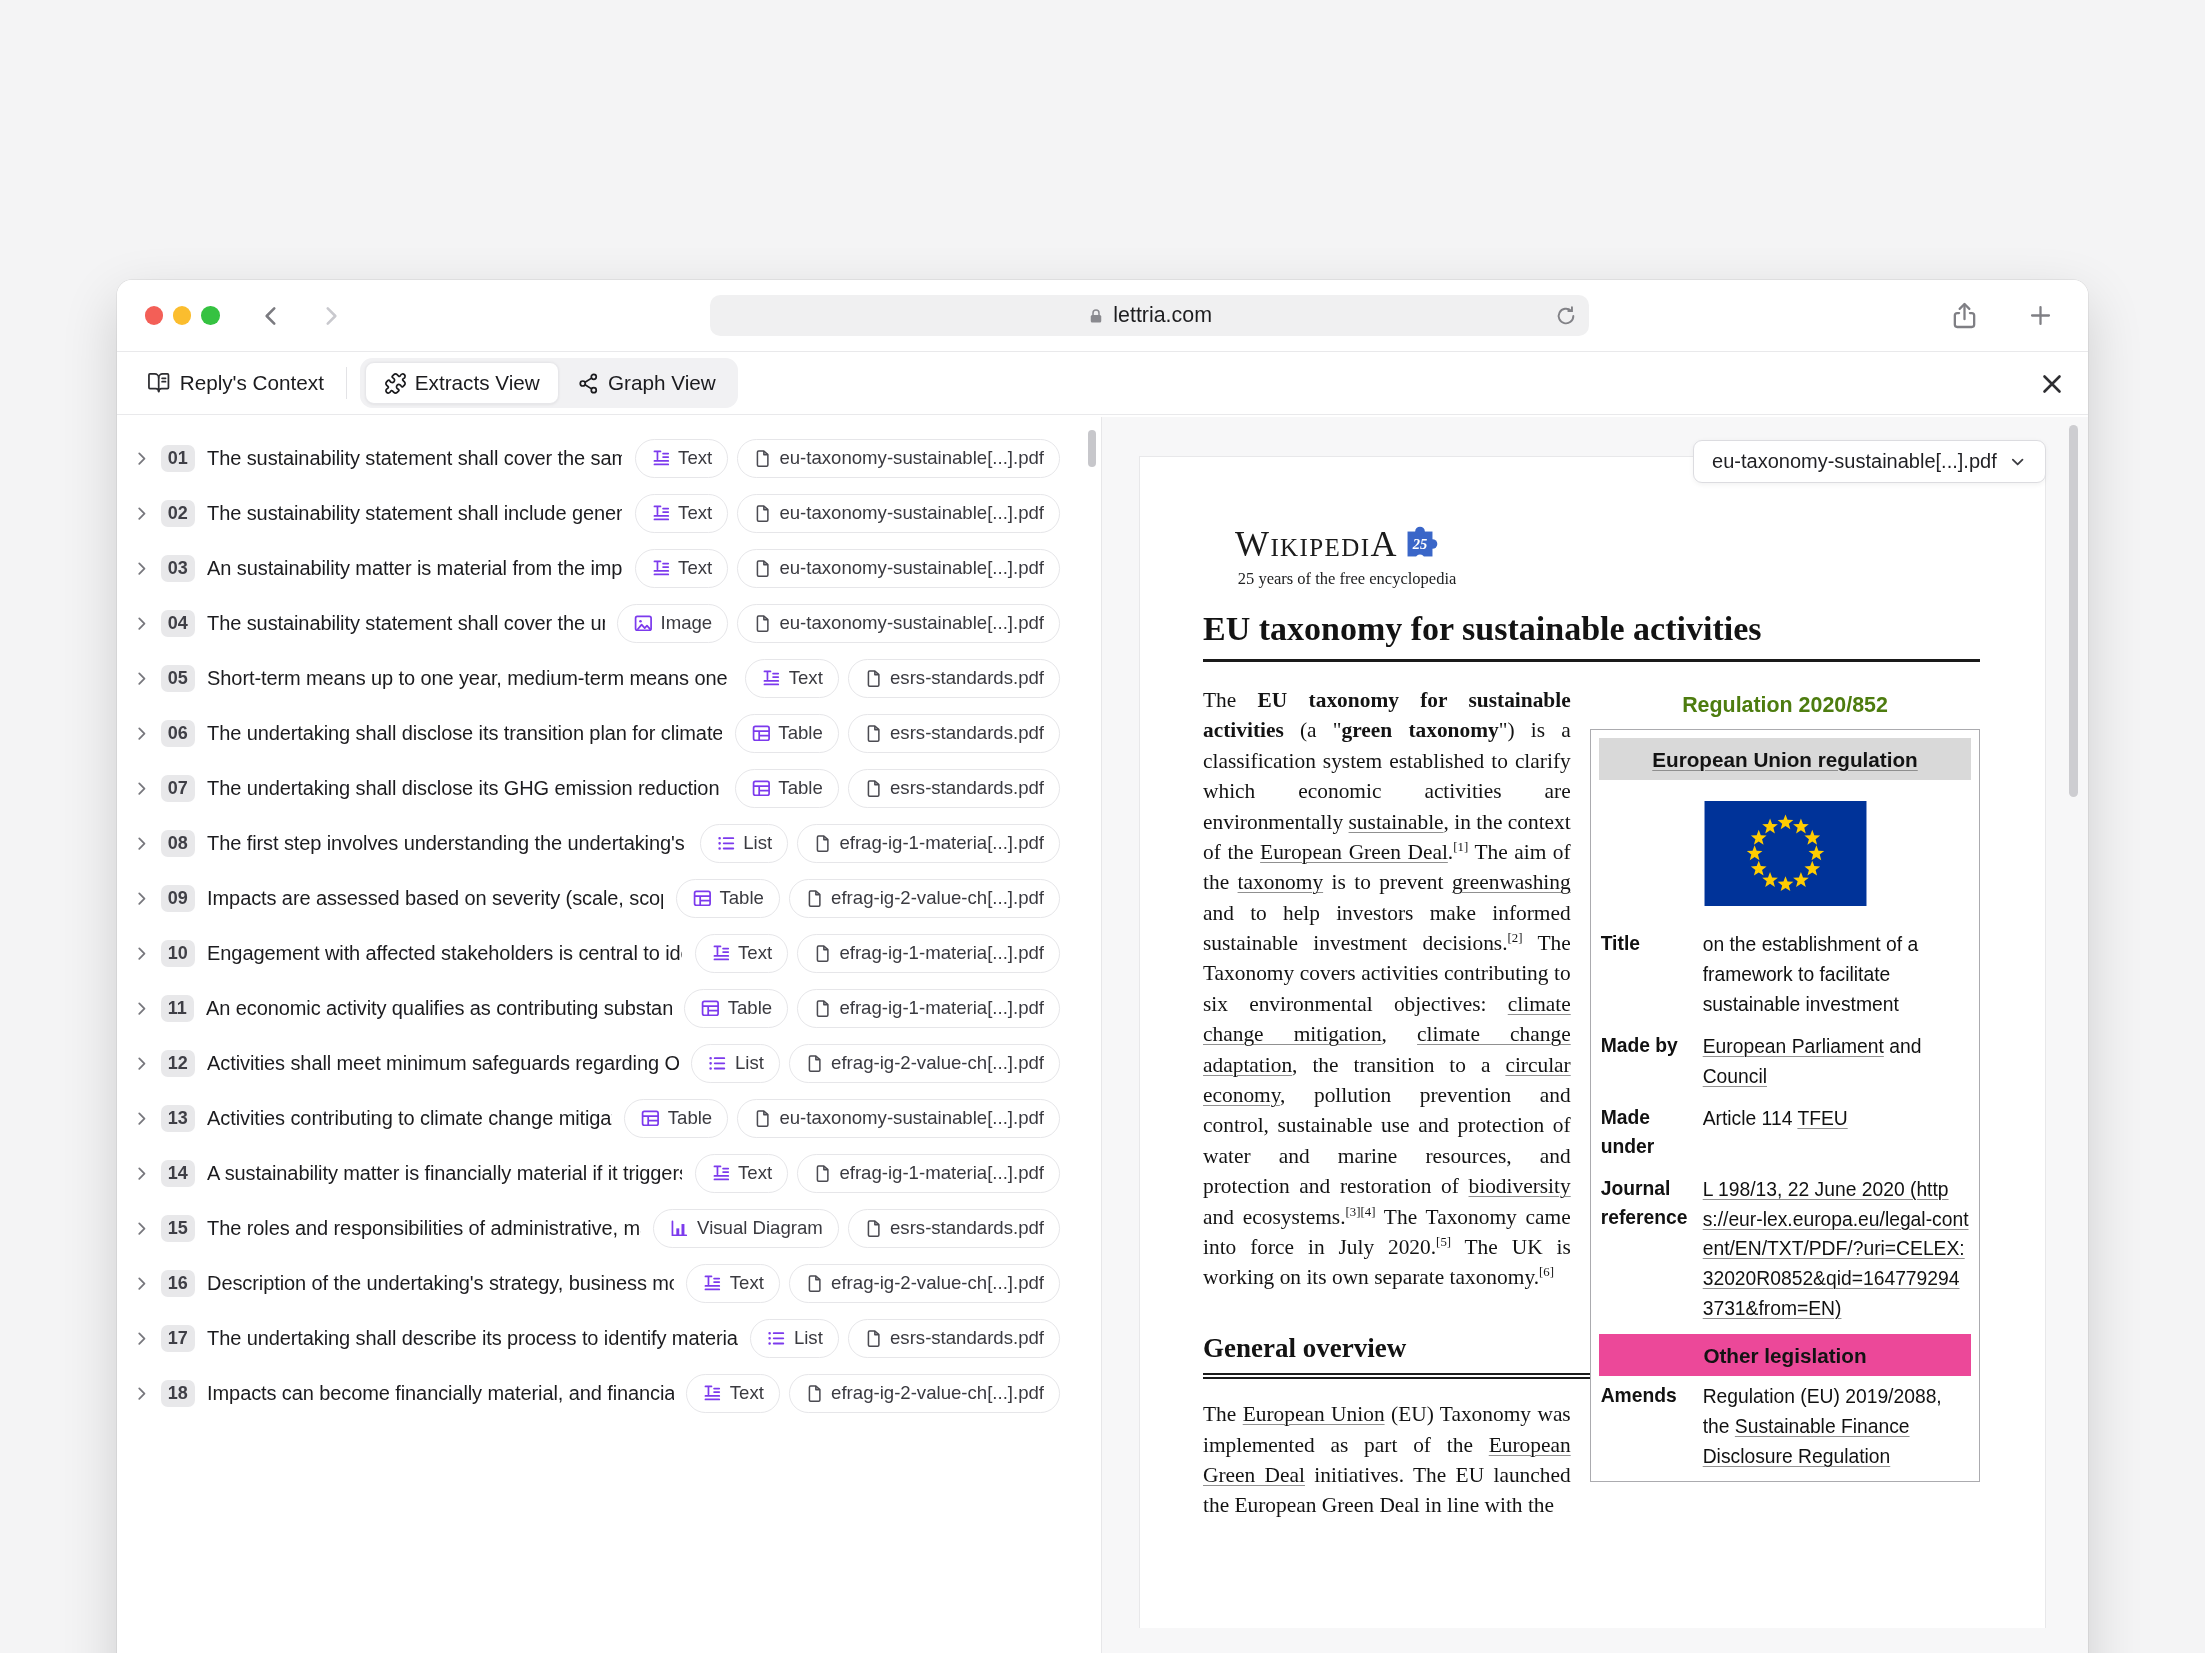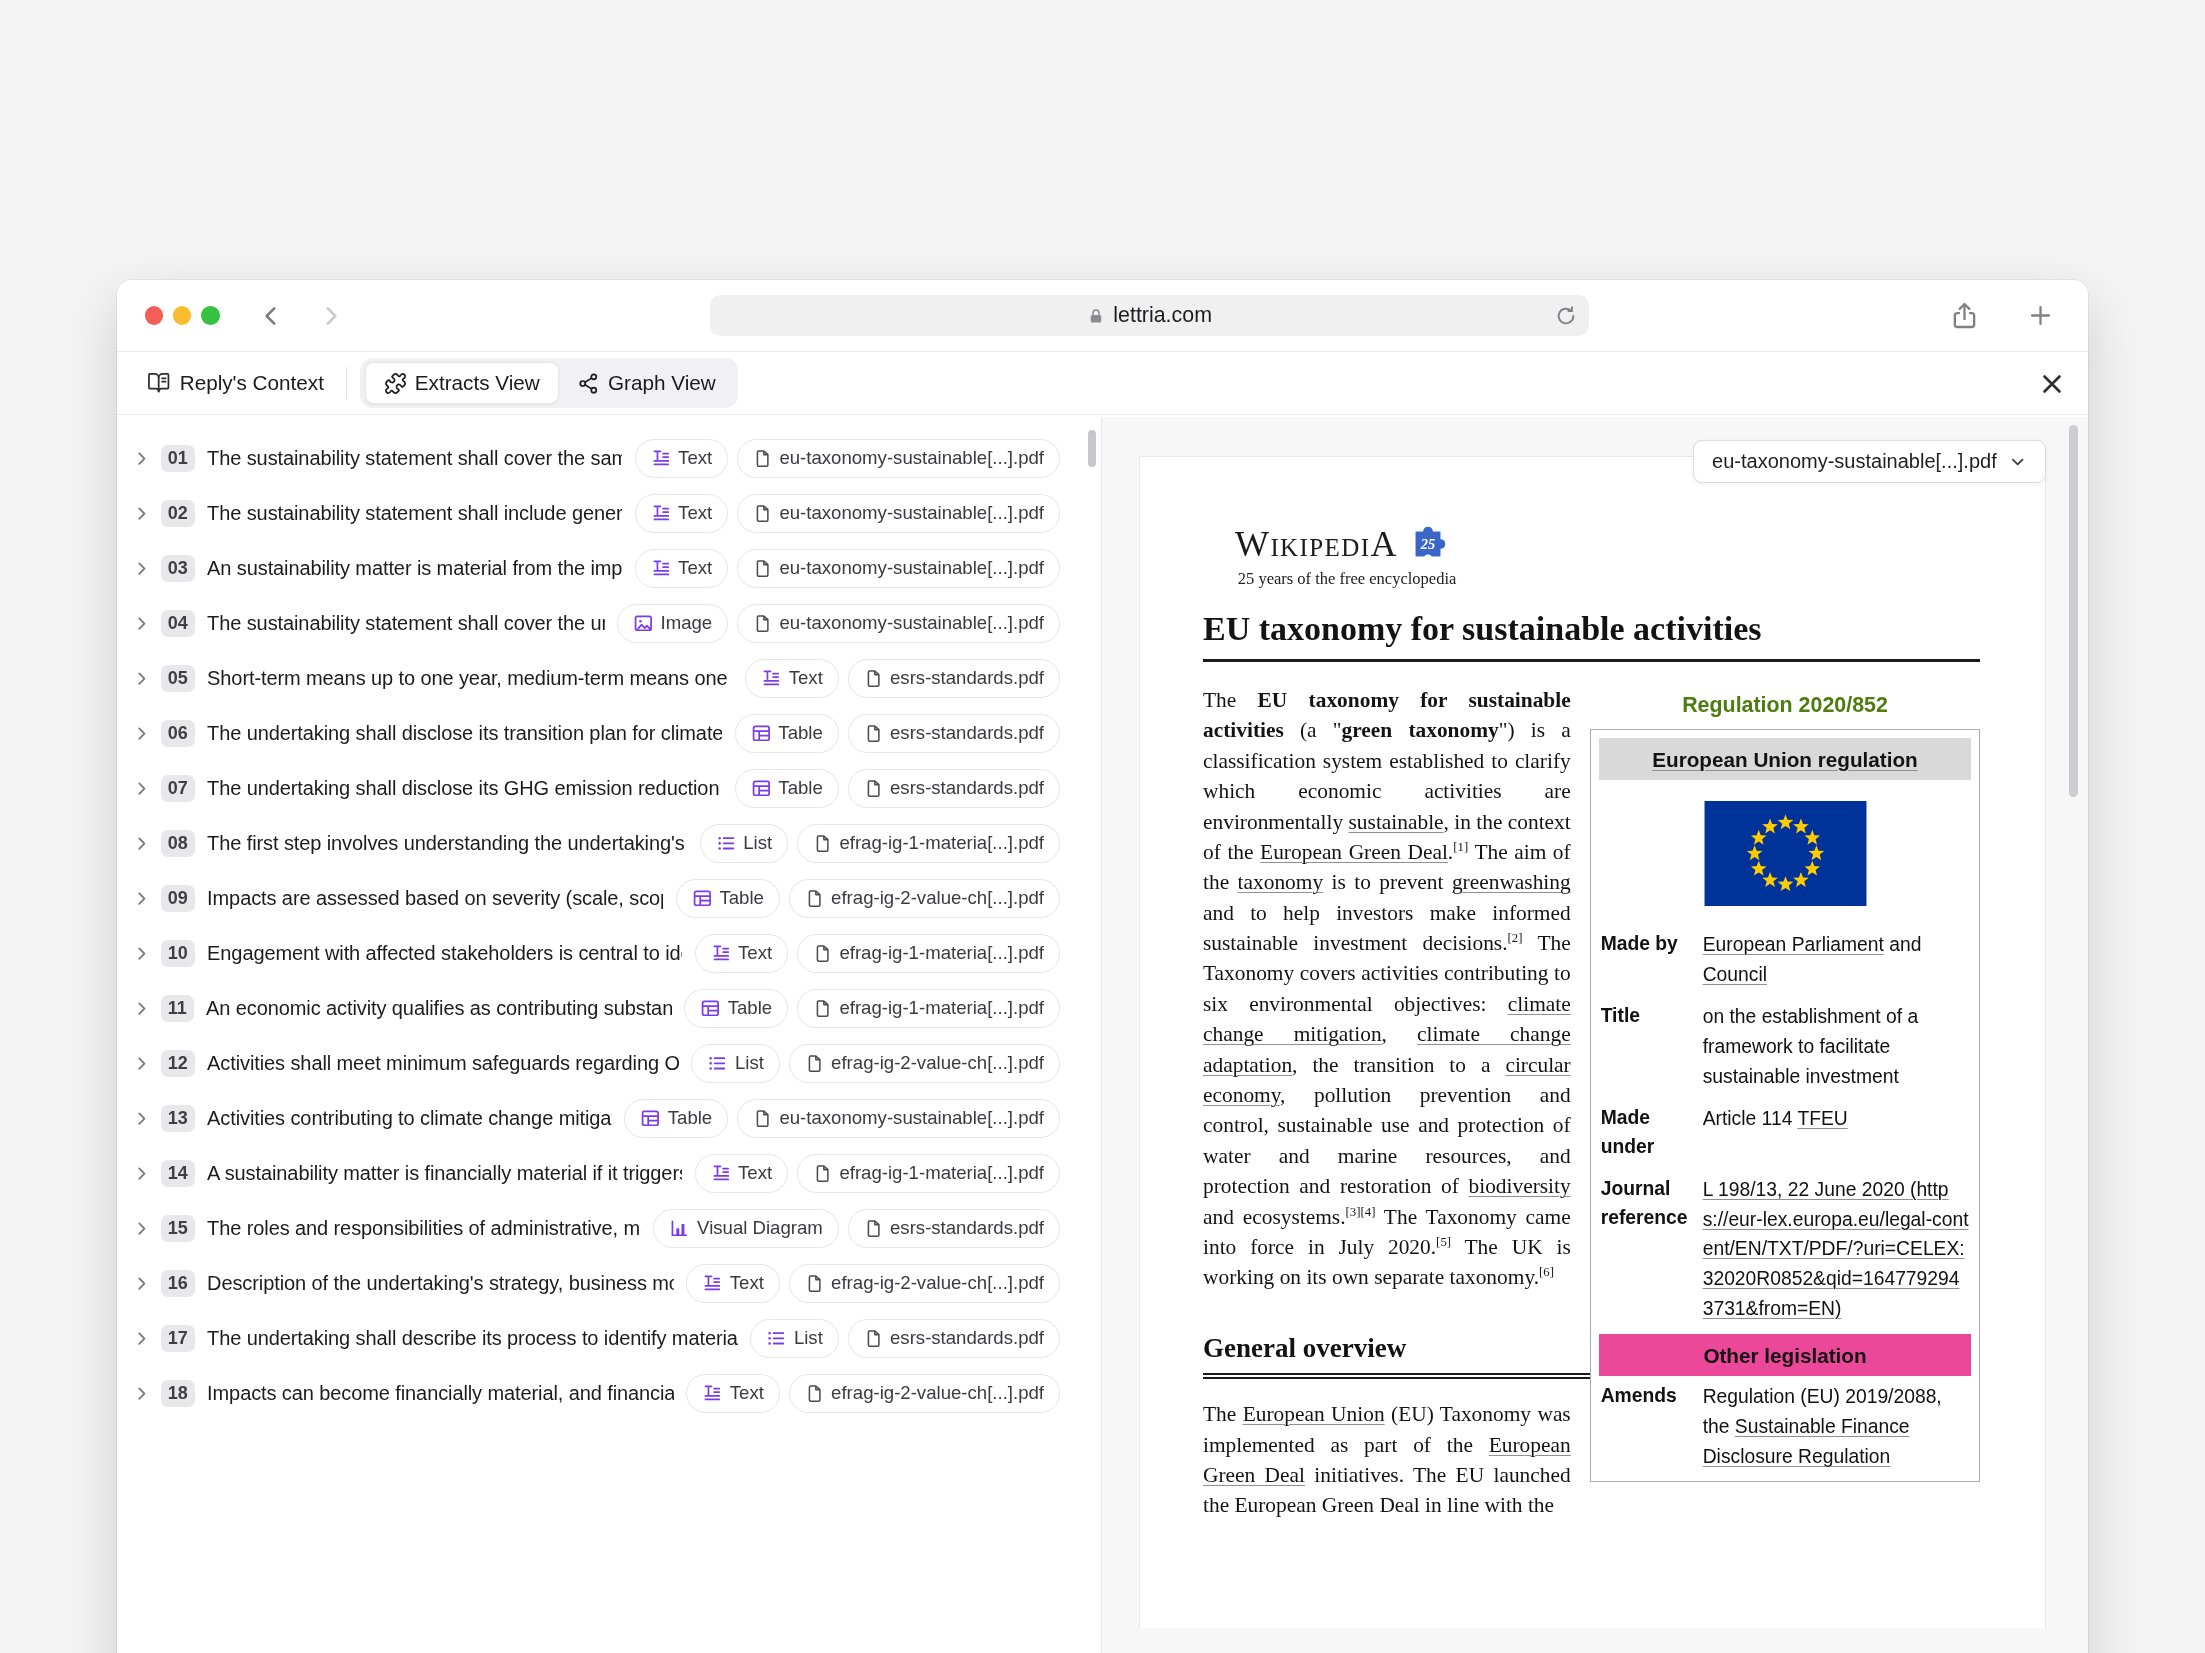--- a/index.html
+++ b/index.html
@@ -63,21 +63,21 @@
               display:flex; align-items:center; gap:11px; padding:0 18px; }
   .dropdown span { font-size:20px; color:#1f1f23; }
   .dropdown svg { width:19.3px; height:19.3px; color:#3c3c41; }
   .rp-scroll { position:absolute; right:10.3px; top:7.6px; width:9px; height:372px; background:#cdcdd1; border-radius:4.8px; }
 
   .pdf-page { position:absolute; left:37px; top:39px; width:907px; height:1172px; background:#fff;
               border:0.7px solid #e8e8ea; border-bottom:none; padding:69px 65px 0 63px;
               font-family:"Liberation Serif", serif; color:#131313; }
 
   .wiki-logo { margin-left:32px; }
-  .wordmark-row { display:flex; align-items:flex-end; gap:12px; }
+  .wordmark-row { display:flex; align-items:flex-end; gap:4px; }
   .wordmark { font-variant:small-caps; font-size:36px; letter-spacing:1.4px; color:#1b1b1b; line-height:1; }
   .tagline { font-size:16.5px; color:#202122; margin-top:6.9px; margin-left:2.8px; }
 
   .art-title { font-size:34px; font-weight:bold; margin-top:20.7px; padding-bottom:11px; border-bottom:3.4px solid #1a1a1a; }
 
   .article { margin-top:23.4px; font-size:21.4px; line-height:1.42; text-align:justify; }
   .article p { margin-top:20.7px; }
   .b { font-weight:bold; }
   .u { text-decoration:underline; text-decoration-color:#909090; text-decoration-thickness:1.4px; text-underline-offset:3.4px; }
   .sup { vertical-align:super; font-size:60%; line-height:0; }
@@ -746,27 +746,27 @@
                   <use href="#st" x="118" y="121.5"></use>
                     <use href="#st" x="95.5" y="115.5"></use>
                   <use href="#st" x="79" y="99"></use>
                     <use href="#st" x="73" y="76.5"></use>
                   <use href="#st" x="79" y="54"></use>
                     <use href="#st" x="95.5" y="37.5"></use>
                 </svg>
               </div>
               <div>
   <div class="ib-row">
+    <div class="ib-label">Title</div>
+    <div class="ib-value"><span>on the establishment of a framework to facilitate sustainable investment</span></div>
+  </div>
+
+  <div class="ib-row">
     <div class="ib-label">Made by</div>
     <div class="ib-value"><span class="u">European Parliament</span><span> and </span><span class="u">Council</span></div>
-  </div>
-
-  <div class="ib-row">
-    <div class="ib-label">Title</div>
-    <div class="ib-value"><span>on the establishment of a framework to facilitate sustainable investment</span></div>
   </div>
 
   <div class="ib-row">
     <div class="ib-label">Made under</div>
     <div class="ib-value"><span>Article 114 </span><span class="u">TFEU</span></div>
   </div>
 
   <div class="ib-row">
     <div class="ib-label">Journal reference</div>
     <div class="ib-value"><span class="u brk">L 198/13, 22 June 2020 (https://eur-lex.europa.eu/legal-content/EN/TXT/PDF/?uri=CELEX:32020R0852&amp;qid=1647792943731&amp;from=EN)</span></div>

